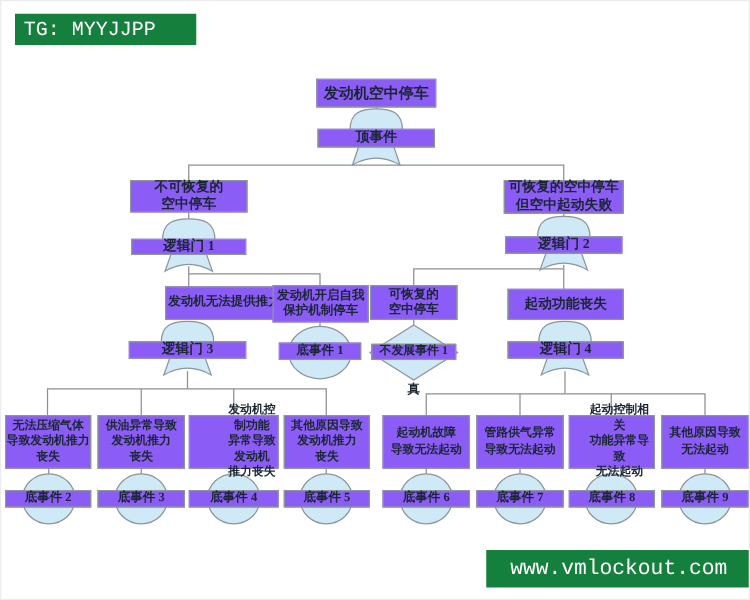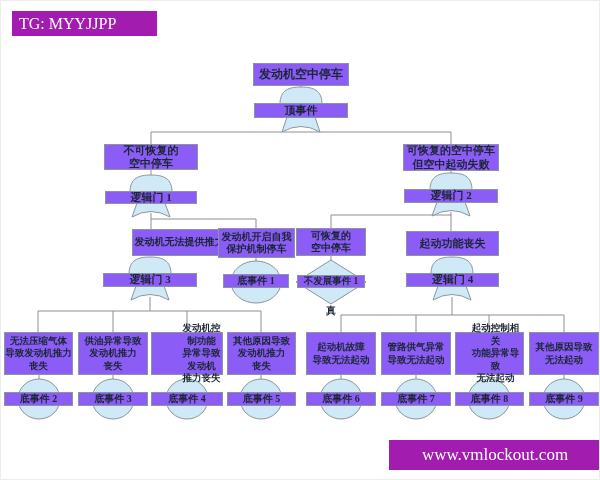--- a/index.html
+++ b/index.html
@@ -18,22 +18,22 @@
   }
   .fs12{font-size:12px;}
   .fs11{font-size:11px;}
   .fs10{font-size:10px;}
   .fs95{font-size:9.5px;line-height:1.32;}
   .note{
     position:absolute;z-index:2;color:#1a2633;font-weight:bold;font-size:10px;
     text-align:center;white-space:pre-line;
   }
   .watermark{
-    position:absolute;z-index:3;background:#a21caf;color:#ffffff;
-    font-family:Liberation Serif, serif;
+    position:absolute;z-index:3;background:#15803d;color:#ffffff;
+    font-family:Liberation Mono, monospace;
     display:flex;align-items:center;
   }
   #wm-tl{left:11px;top:10px;width:138px;height:25px;font-size:16px;padding-left:7px;}
   #wm-br{left:388px;top:439px;width:212px;height:30px;font-size:17px;justify-content:center;}
 </style>
 </head>
 <body>
 
 <div id="stage">
 

